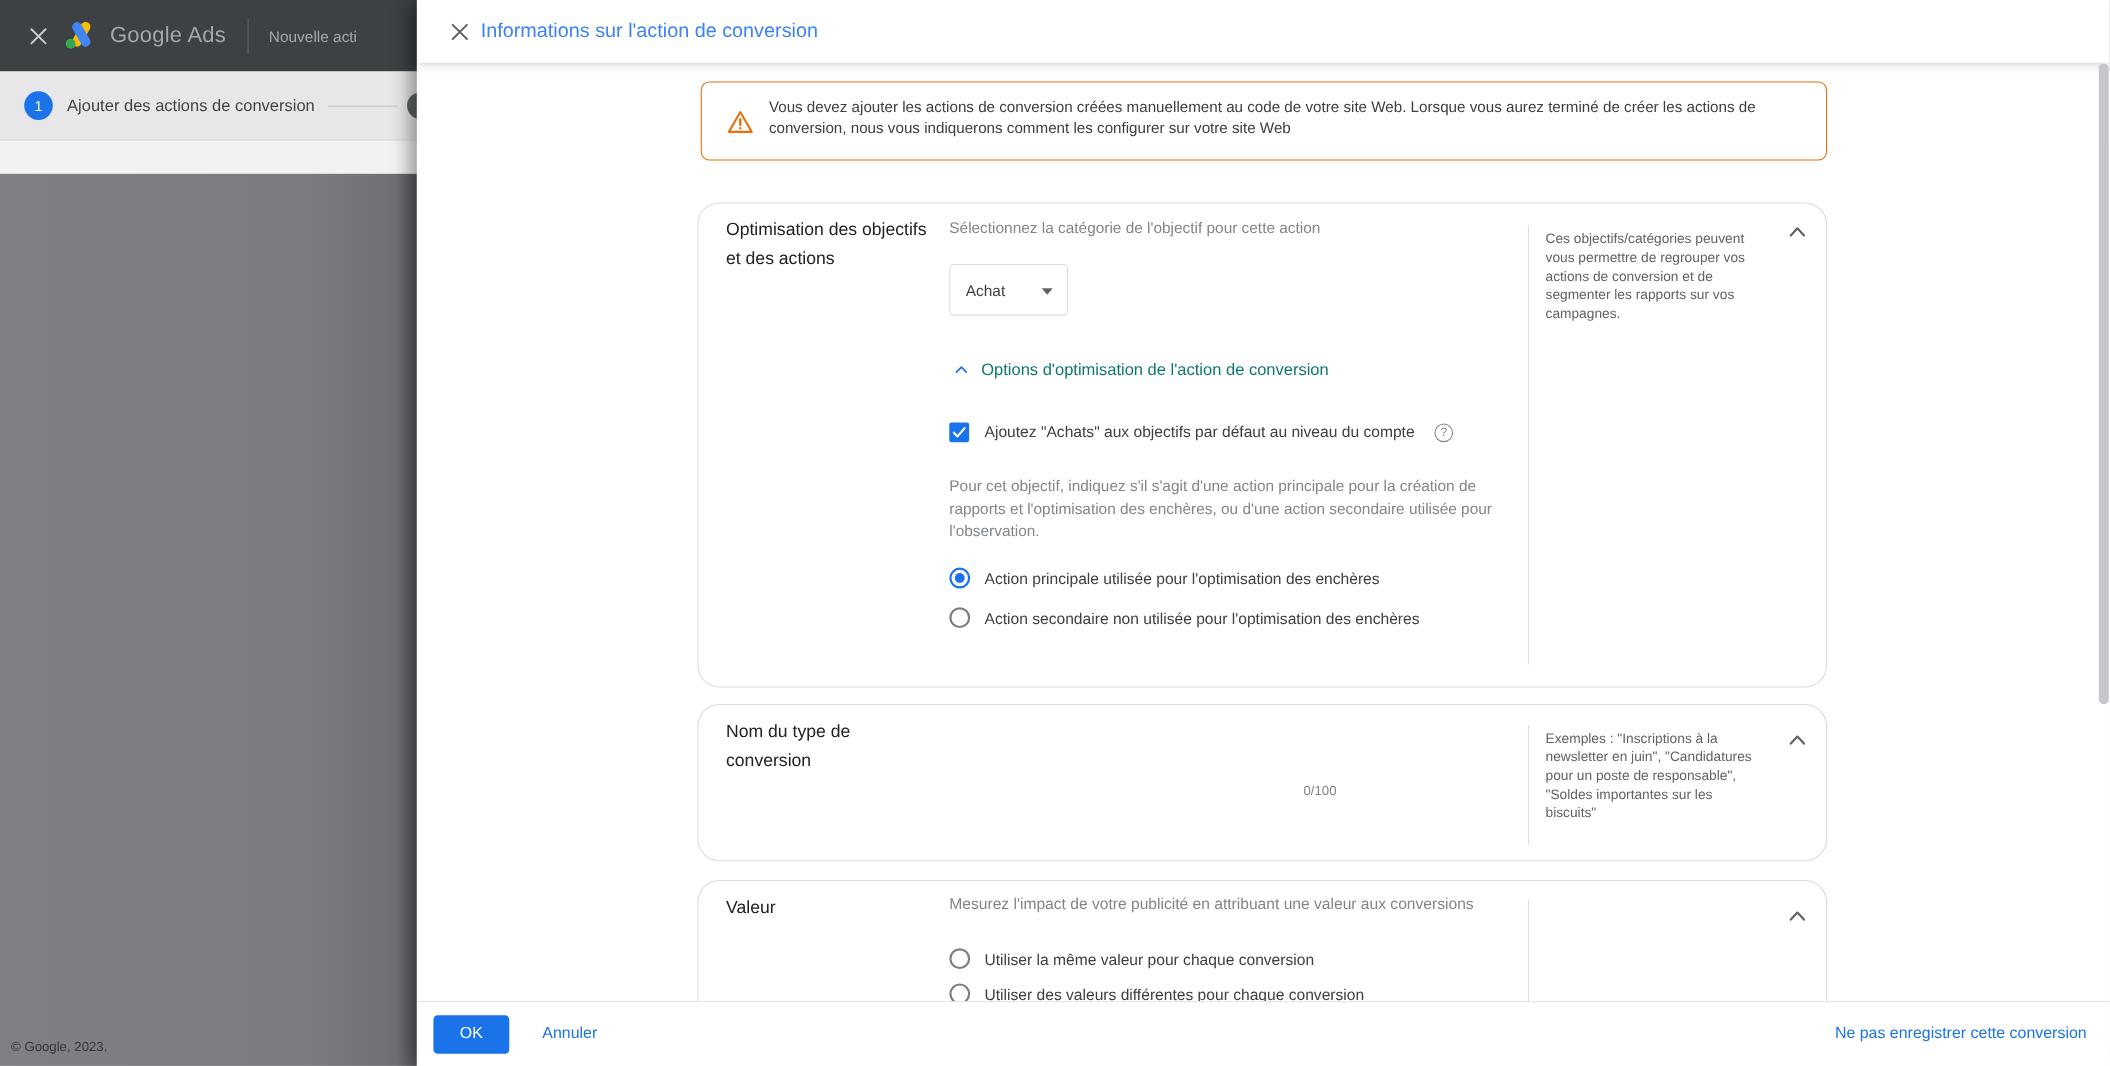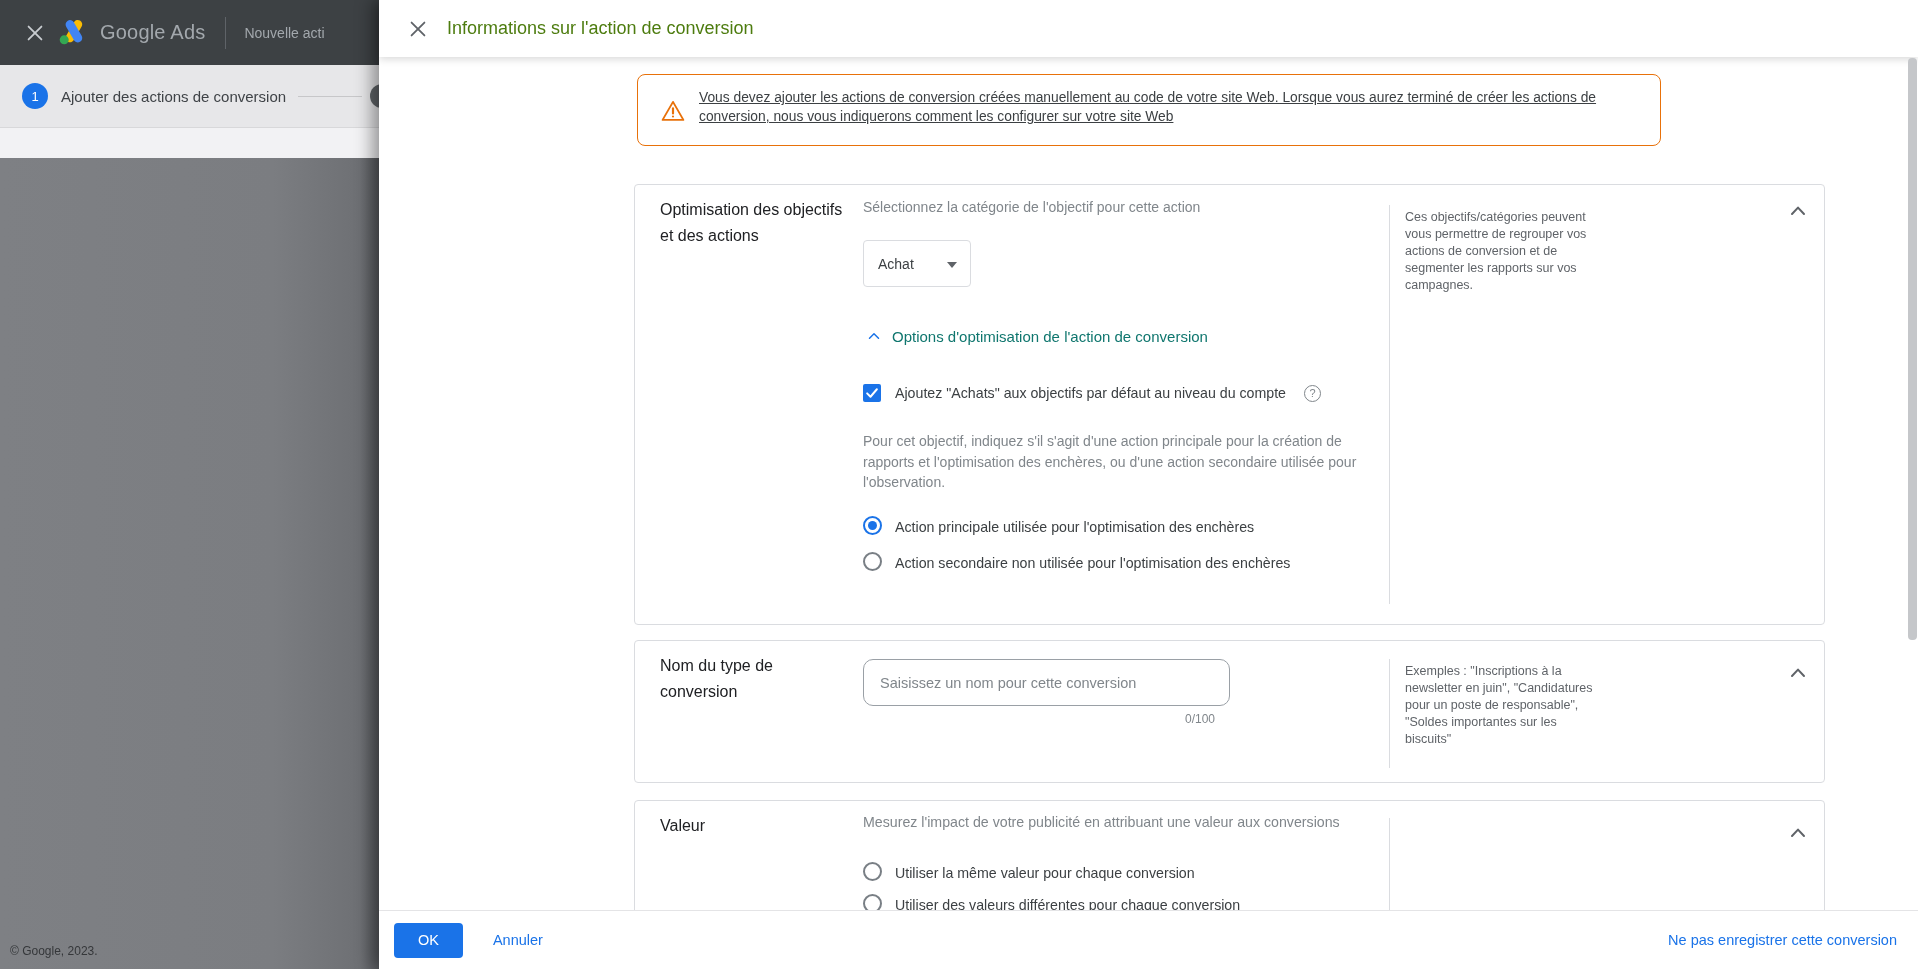--- a/index.html
+++ b/index.html
@@ -27,31 +27,31 @@
            background:linear-gradient(90deg,#7e8084 0%,#7b7d81 72%,#6e7074 95%,#5a5c60 100%); }
   .copyright { position:absolute; left:10px; top:944px; z-index:2; font-size:12px; color:#35373a; }
 
   
   .dialog { position:absolute; left:379px; top:0; width:1539px; height:969px; background:#fff; z-index:10;
             box-shadow:-7px 0 16px rgba(0,0,0,.38); }
   .dialog-header { position:absolute; left:0; top:0; right:0; height:57px; background:#fff; z-index:14;
                    box-shadow:0 2px 8px rgba(0,0,0,.16); display:flex; align-items:center; }
   .dialog-close { width:22px; height:22px; margin-left:28px; cursor:pointer; }
   .dialog-close svg { width:22px; height:22px; display:block; }
-  .dialog-title { font-size:18px; color:#4d7c0f; margin-left:18px; }
+  .dialog-title { font-size:18px; color:#3b82f6; margin-left:8px; }
 
   .dialog-body { position:absolute; left:0; top:57px; right:0; bottom:59px; overflow:hidden; z-index:11; background:#fff; }
 
   
   .banner { position:absolute; left:258px; top:17px; width:1024px; height:72px; border:1px solid #e8710a; border-radius:8px; }
   .banner-icon { position:absolute; left:22px; top:23px; width:26px; height:26px; }
-  .banner-text { position:absolute; left:61px; top:13px; width:900px; font-size:13.8px; line-height:19px; color:#3c4043;text-decoration:underline; }
-
-  
-  .card { position:absolute; left:255px; width:1191px; background:#fff; border:1px solid #dadce0; border-radius:4px; }
+  .banner-text { position:absolute; left:61px; top:13px; width:900px; font-size:13.8px; line-height:19px; color:#3c4043; }
+
+  
+  .card { position:absolute; left:255px; width:1027px; background:#fff; border:1px solid #dadce0; border-radius:20px; }
   .card-label { position:absolute; left:25px; top:12px; width:185px; font-size:16px; line-height:26px; color:#202124; }
   .v-divider { position:absolute; left:754px; width:1px; background:#dadce0; }
   .card-help { position:absolute; left:770px; width:188px; font-size:12.5px; line-height:17px; color:#5f6368; }
   .collapse-btn { position:absolute; right:14px; width:24px; height:24px; cursor:pointer; }
   .collapse-btn svg { width:24px; height:24px; display:block; }
 
   #card-optimization { top:127px; height:441px; }
   #card-name { top:583px; height:143px; }
   #card-value { top:743px; height:172px; }
 
@@ -191,21 +191,20 @@
       <div class="collapse-btn" style="top:14px;">
         <svg viewBox="0 0 24 24">
             <path d="M6 15 L12 8.6 L18 15" stroke="#5f6368" stroke-width="2" fill="none" stroke-linecap="round" stroke-linejoin="round"></path>
           </svg>
       </div>
     </div>
 
     <div class="card" id="card-name">
       <div class="card-label">Nom du type de conversion</div>
 
-      <input class="name-input" type="text" placeholder="Saisissez un nom pour cette conversion" style="">
       <div class="char-counter">0/100</div>
 
       <div class="v-divider" style="top:18px; bottom:14px;"></div>
       <div class="card-help" style="top:22px;">Exemples : "Inscriptions à la newsletter en juin", "Candidatures pour un poste de responsable", "Soldes importantes sur les biscuits"</div>
       <div class="collapse-btn" style="top:20px;">
         <svg viewBox="0 0 24 24">
             <path d="M6 15 L12 8.6 L18 15" stroke="#5f6368" stroke-width="2" fill="none" stroke-linecap="round" stroke-linejoin="round"></path>
           </svg>
       </div>
     </div>

